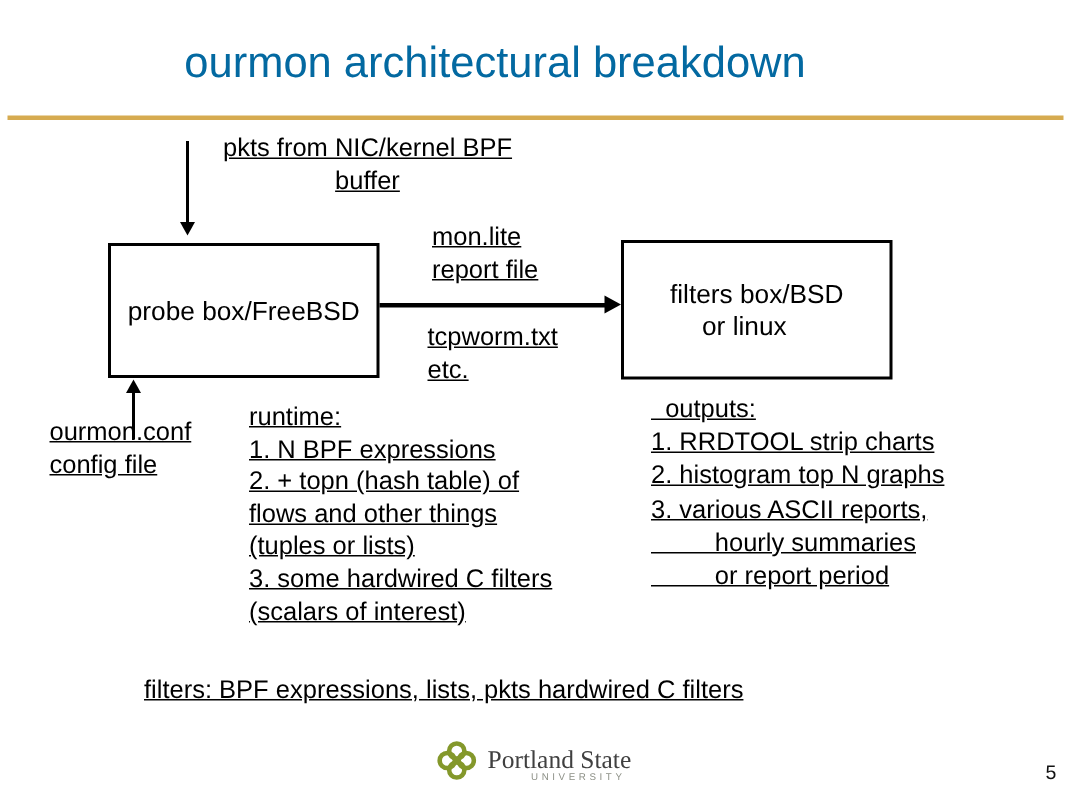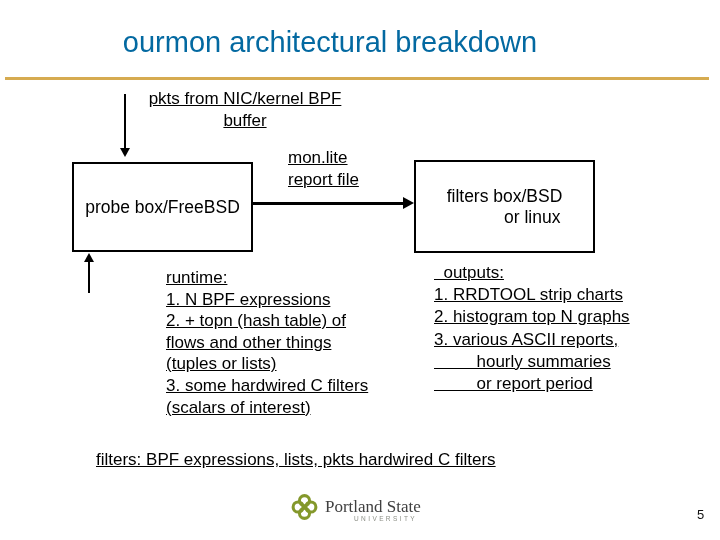--- a/index.html
+++ b/index.html
@@ -46,29 +46,33 @@
   <div class="abs diagram-box" style="left:72px; top:162px; width:181px; height:90px;">
     <span>probe box/FreeBSD</span>
   </div>
 
   <div class="abs pre body-text" style="left:288px; top:147px;">mon.lite
 report file</div>
 
   <div class="abs arrow-shaft-h" style="left:253px; top:202px; width:152px;"></div>
   <div class="abs tri tri-right" style="left:403px; top:197px;"></div>
 
+  <div class="abs pre body-text" style="left:285px; top:214px;">tcpworm.txt
+etc.</div>
 
   <div class="abs diagram-box" style="left:414px; top:160px; width:181px; height:93px; flex-direction:column; justify-content:center;">
     <div style="text-align:center; width:100%;">filters box/BSD</div>
-    <div style="width:100%; padding-left:88px; box-sizing:border-box;">or linux</div>
+    <div style="width:100%; padding-left:52px; box-sizing:border-box;">or linux</div>
   </div>
 
   <div class="abs arrow-shaft-v" style="left:88px; top:260px; height:33px;"></div>
   <div class="abs tri tri-up" style="left:84px; top:253px;"></div>
 
+  <div class="abs pre body-text" style="left:33px; top:277px;">ourmon.conf
+config file</div>
 
   <div class="abs pre body-text" style="left:166px; top:267px;">runtime:
 1. N BPF expressions
 2. + topn (hash table) of
 flows and other things
 (tuples or lists)
 3. some hardwired C filters
 (scalars of interest)</div>
 
   <div class="abs pre body-text" style="left:434px; top:262px; line-height:22.2px;">  outputs:

